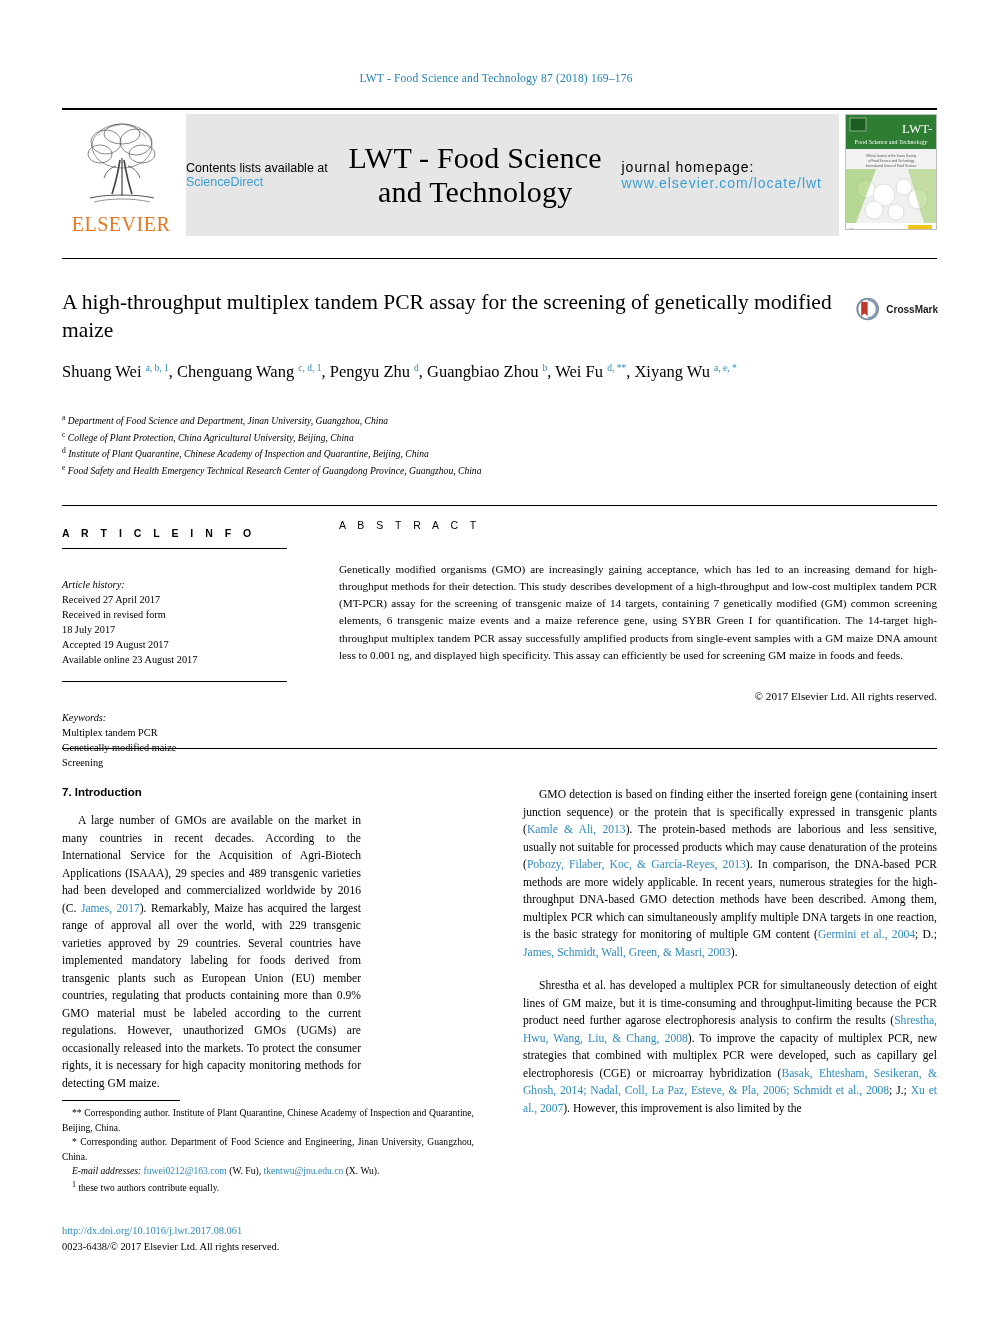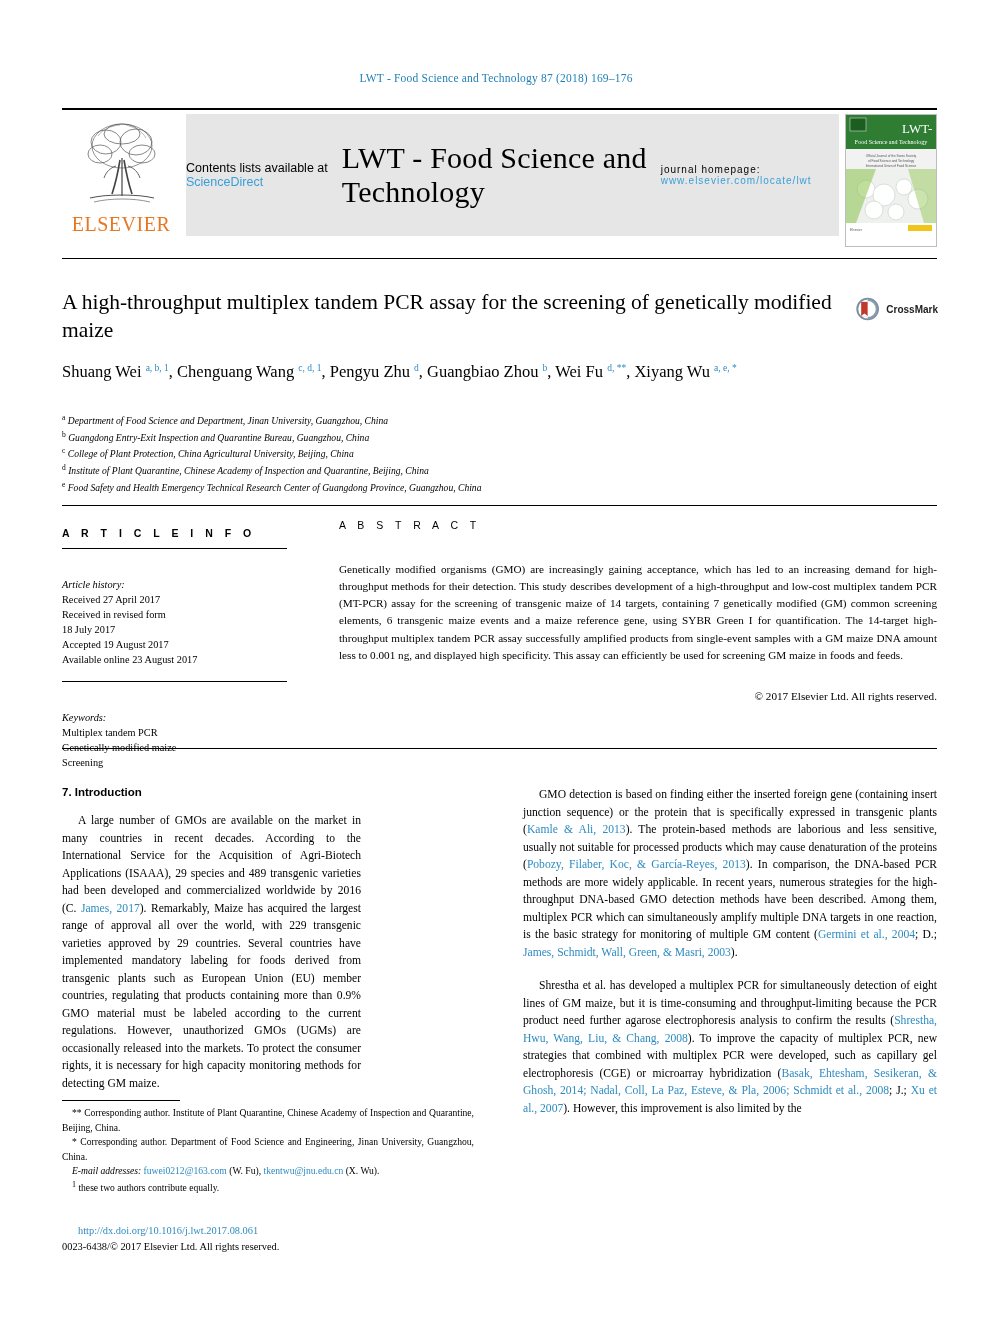--- a/index.html
+++ b/index.html
@@ -41,28 +41,28 @@
     line-height: 1; padding-bottom: 2px; font-weight: 400;
   }
   .contents-band {
     flex: 1 1 auto; background: #e6e6e6; margin-left: 6px; margin-right: 6px;
     display: flex; flex-direction: row; align-items: center; justify-content: space-between;
     padding: 9px 0 10px 0;
   }
   .contents-line { font-size: 12.5px; font-family: "Liberation Sans", sans-serif; }
   .sd-link { color: #3a9fd6; }
   .journal-name {
-    font-size: 30px; font-family: "Liberation Serif", serif; letter-spacing: .2px;
+    font-size: 30px; font-family: "Liberation Serif", serif; letter-spacing: .2px; text-align: center;
   }
   .homepage-line {
-    font-size: 10px; font-family: "Liberation Sans", sans-serif; letter-spacing: 1px;
+    font-size: 14px; font-family: "Liberation Sans", sans-serif; letter-spacing: 1px;
   }
   .homepage-url { color: #3a9fd6; letter-spacing: 1px; }
   .cover-thumb {
-    width: 92px; flex: 0 0 92px; height: 133px; border: 1px solid #bdbdbd;
+    width: 92px; flex: 0 0 92px; height: 116px; border: 1px solid #bdbdbd;
     background: #ffffff; position: relative; overflow: hidden;
   }
 
   
   .title-rule {
     position: absolute; left: 62px; top: 258px; width: 875px;
     border-top: 1px solid #000;
   }
   .title {
     position: absolute; left: 62px; top: 288px; width: 780px;
@@ -143,21 +143,21 @@
     position: absolute; left: 62px; top: 1106px; width: 412px;
     font-size: 9.6px; line-height: 1.52; text-align: justify;
   }
   .fn-row { text-indent: 10px; }
   .fn-em { font-style: italic; }
   .fn-link { color: #2e8bc0; }
   .fn-sup { font-size: 8px; vertical-align: super; }
 
   .doi-line {
     position: absolute; left: 62px; top: 1225px;
-    font-size: 10.4px; color: #2e8bc0; margin-left: 16px;
+    font-size: 10.4px; color: #2e8bc0;
   }
   .issn-line {
     position: absolute; left: 62px; top: 1241px;
     font-size: 10.4px; color: #000;
   }
 </style>
 </head>
 <body>
 
 <div class="page">
@@ -245,21 +245,20 @@
       <path d="M8 29 L13 25 L18 29 Z" fill="#ffffff"></path>
       <path d="M18 4 A14 14 0 0 1 18 32" fill="none" stroke="#8a9cad" stroke-width="3"></path>
     </svg>
     <span class="crossmark-text">CrossMark</span>
   </div>
 
   <div class="authors">Shuang Wei <sup>a, b, 1</sup>, Chenguang Wang <sup>c, d, 1</sup>, Pengyu Zhu <sup>d</sup>, Guangbiao Zhou <sup>b</sup>, Wei Fu <sup>d, **</sup>, Xiyang Wu <sup>a, e, *</sup></div>
 
   <div class="affiliations">
     <div><sup>a</sup> <span>Department of Food Science and Department, Jinan University, Guangzhou, China</span></div>
-    <div><sup>b</sup> <span>Guangdong Entry-Exit Inspection and Quarantine Bureau, Guangzhou, China</span></div>
     <div><sup>c</sup> <span>College of Plant Protection, China Agricultural University, Beijing, China</span></div>
     <div><sup>d</sup> <span>Institute of Plant Quarantine, Chinese Academy of Inspection and Quarantine, Beijing, China</span></div>
     <div><sup>e</sup> <span>Food Safety and Health Emergency Technical Research Center of Guangdong Province, Guangzhou, China</span></div>
   </div>
 
   <div class="info-rule-top"></div>
 
   <div class="artinfo-head">A R T I C L E   I N F O</div>
   <div class="abstract-head">A B S T R A C T</div>
 

